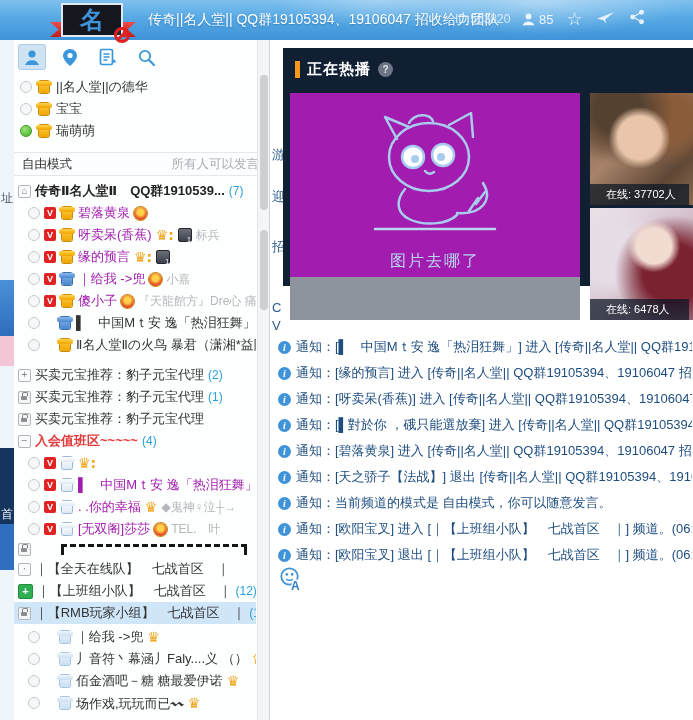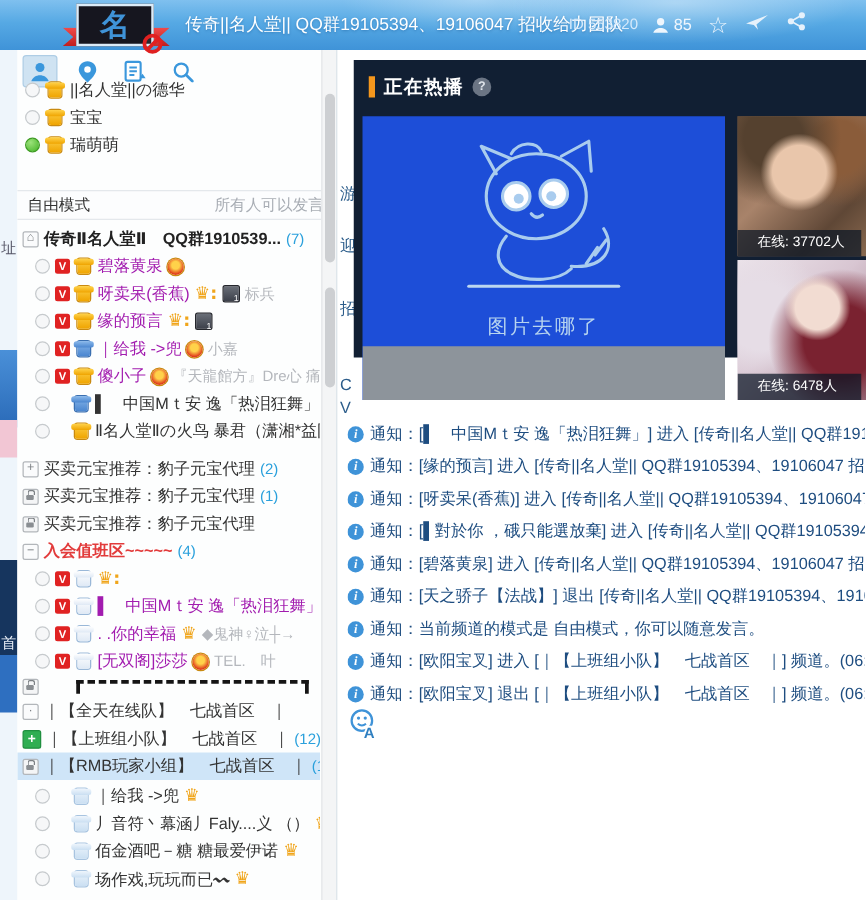--- a/index.html
+++ b/index.html
@@ -38,21 +38,21 @@
   .desk .blk4{position:absolute;left:0;top:484px;width:14px;height:46px;background:#2e6fc0;}
   .desk .dchar1{position:absolute;left:1px;top:150px;font-size:12px;color:#556;}
   .desk .dchar2{position:absolute;left:1px;top:466px;font-size:12px;color:#e8eef6;}
 
   
   .sidepanel{position:absolute;left:14px;top:40px;width:256px;height:680px;background:#fdfefe;
     border-right:1px solid #ccd6e0;box-sizing:border-box;}
   .ltoolbar{position:absolute;left:4px;top:3px;height:28px;display:flex;align-items:center;gap:10px;}
   .ltool{width:28px;height:26px;display:flex;align-items:center;justify-content:center;border-radius:3px;}
   .ltool.sel{background:#cfe3f2;border:1px solid #aecde5;box-sizing:border-box;}
-  .onlinelist{position:absolute;left:0;top:21px;width:240px;}
+  .onlinelist{position:absolute;left:0;top:36px;width:240px;}
   .orow{display:flex;align-items:center;height:22px;gap:5px;padding-left:6px;font-size:13px;color:#333;white-space:nowrap;}
   .modebar{position:absolute;left:0;top:112px;width:255px;height:24px;border-top:1px solid #e4e8ec;
     border-bottom:1px solid #e4e8ec;display:flex;align-items:center;justify-content:space-between;
     padding:0 10px 0 8px;box-sizing:border-box;font-size:12.5px;background:#fcfdfe;gap:13px;}
   .modebar .mode{color:#333;}
   .modebar .hint{color:#a8adb4;}
 
   .tree{position:absolute;left:0;top:140px;width:242px;}
   .trow{display:flex;align-items:center;height:22px;gap:4px;font-size:13px;white-space:nowrap;overflow:hidden;}
   .ind-h{padding-left:4px;}
@@ -124,21 +124,21 @@
   .emobtn{position:absolute;left:8px;top:526px;z-index:2;cursor:pointer;}
 
   
   .promo{position:absolute;left:13px;top:8px;width:410px;height:238px;background:#111f33;z-index:10;}
   .promo-head{position:absolute;left:12px;top:12px;display:flex;align-items:center;gap:7px;}
   .promo-bar{width:5px;height:17px;background:#f5971d;}
   .promo-title{color:#fff;font-size:15px;font-weight:bold;letter-spacing:1px;}
   .qicon{width:15px;height:15px;border-radius:50%;background:#6b7584;color:#dfe4ea;font-size:10px;
     line-height:15px;text-align:center;font-weight:bold;}
   .qicon::before{content:"?";}
-  .player{position:absolute;left:7px;top:45px;width:290px;height:227px;background:#1d4ed8;overflow:hidden;}
+  .player{position:absolute;left:7px;top:45px;width:290px;height:227px;background:#a21caf;overflow:hidden;}
   .player .cat{position:absolute;left:50%;top:12px;transform:translateX(-50%);}
   .player .ph-text{position:absolute;left:0;right:0;top:158px;text-align:center;color:#b7d4ef;
     font-size:16px;letter-spacing:2px;}
   .player .graybar{position:absolute;left:0;right:0;bottom:0;height:43px;background:#8d949b;}
   .thumb{position:absolute;left:307px;width:103px;height:112px;overflow:hidden;}
   .thumb .cap{position:absolute;left:0;right:4px;bottom:0;height:21px;background:rgba(10,22,38,.72);
     color:#fff;font-size:11px;line-height:21px;padding-left:16px;}
   .thumb1{top:45px;background:
     radial-gradient(circle at 48% 40%, #e9c6ab 0 25%, rgba(233,198,171,0) 36%),
     radial-gradient(circle at 28% 16%, #55412f 0 20%, rgba(85,65,47,0) 45%),

